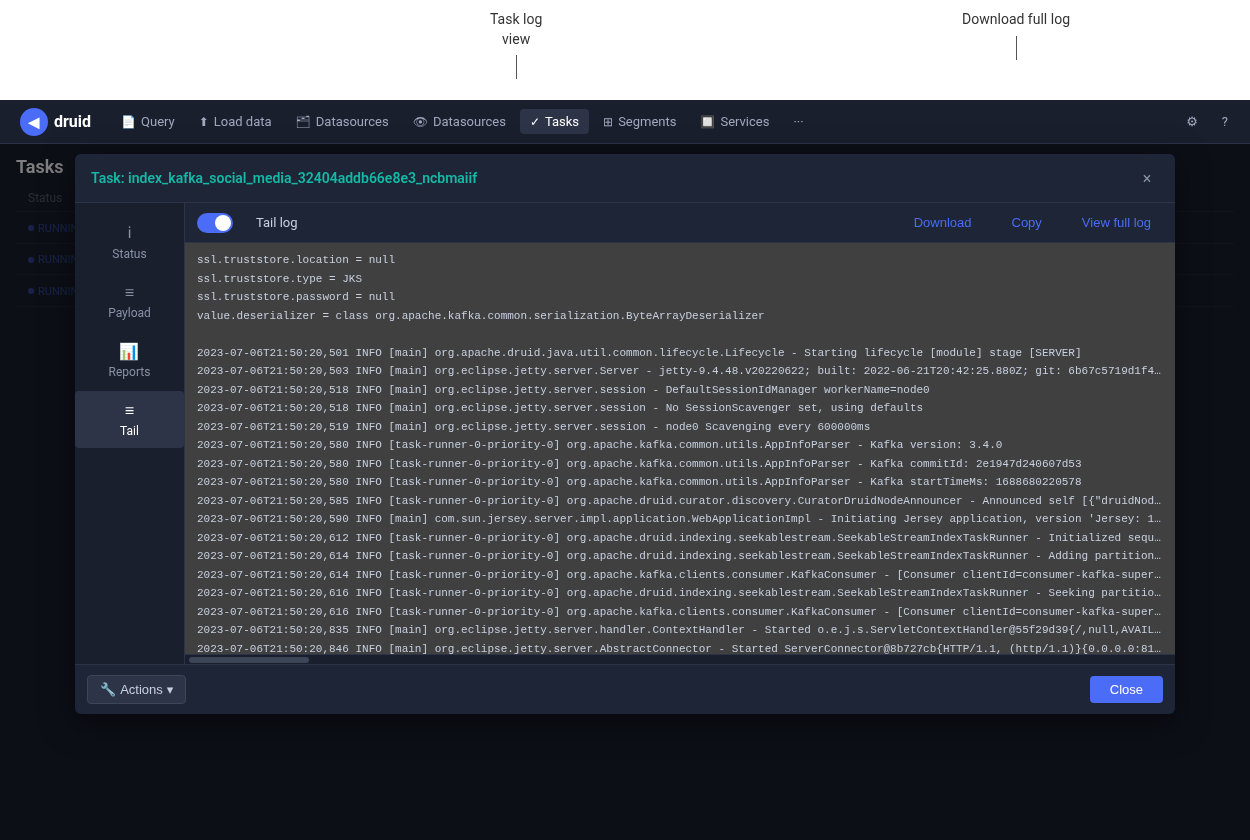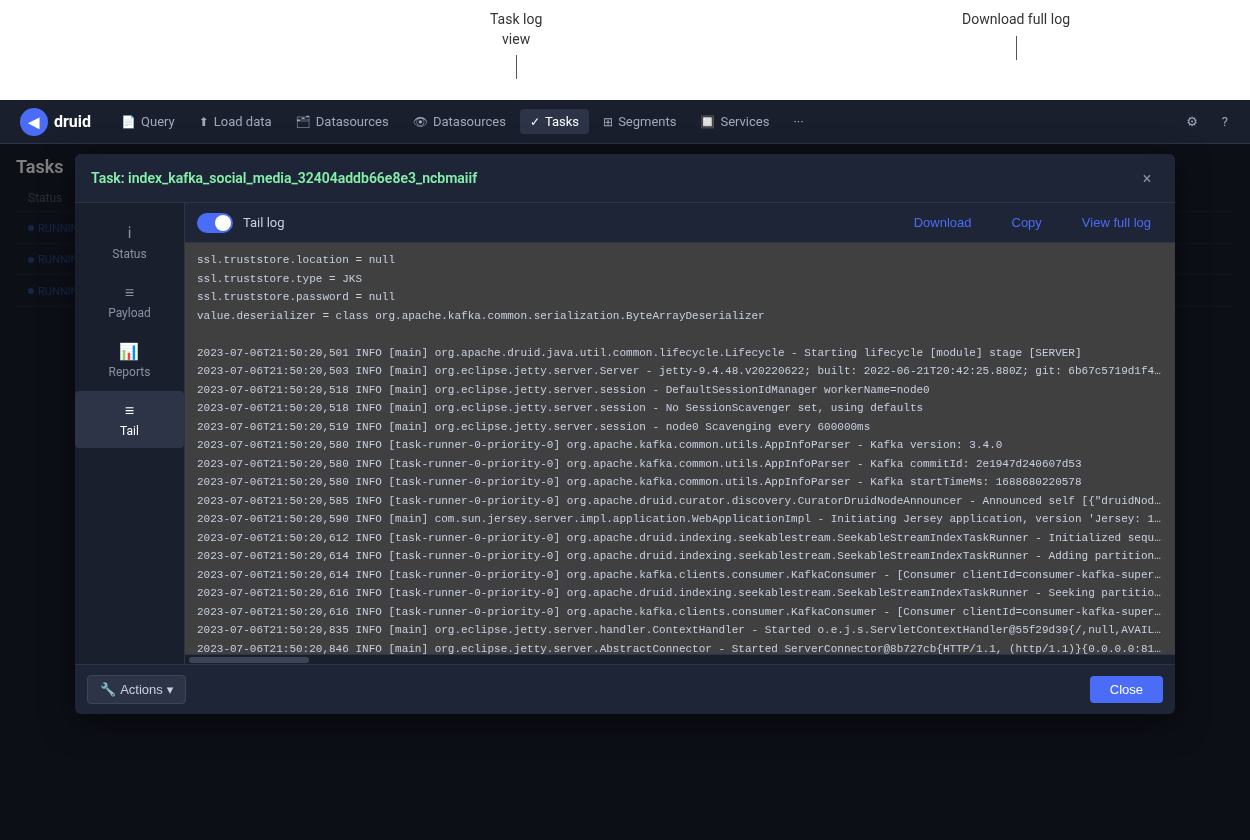--- a/index.html
+++ b/index.html
@@ -100,21 +100,21 @@
       justify-content: space-between;
       padding: 12px 16px;
       border-bottom: 1px solid #2d3448;
       background: #1e2536;
       flex-shrink: 0;
     }
 
     .modal-title {
       font-size: 14px;
       font-weight: 600;
-      color: #86efac;
+      color: #14b8a6;
     }
 
     .modal-close {
       width: 24px;
       height: 24px;
       display: flex;
       align-items: center;
       justify-content: center;
       cursor: pointer;
       color: #8892a4;
@@ -169,21 +169,21 @@
       align-items: center;
       justify-content: space-between;
       padding: 8px 12px;
       border-bottom: 1px solid #2d3448;
       flex-shrink: 0;
     }
 
     .tail-log-toggle {
       display: flex;
       align-items: center;
-      gap: 10px;
+      gap: 23px;
       font-size: 13px;
       color: #c7d0e0;
     }
 
     .toggle-switch {
       width: 36px;
       height: 20px;
       background: #4a6cf7;
       border-radius: 10px;
       position: relative;

